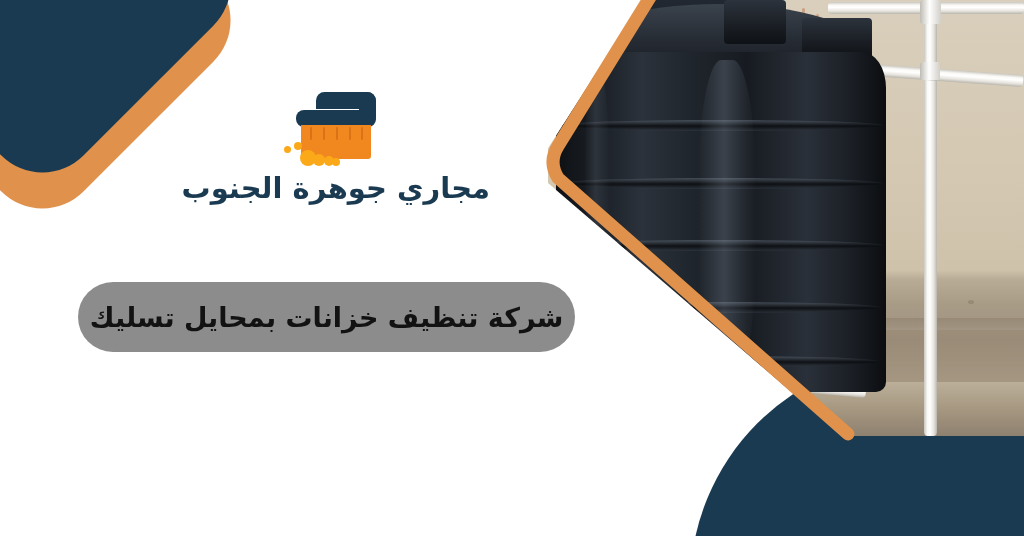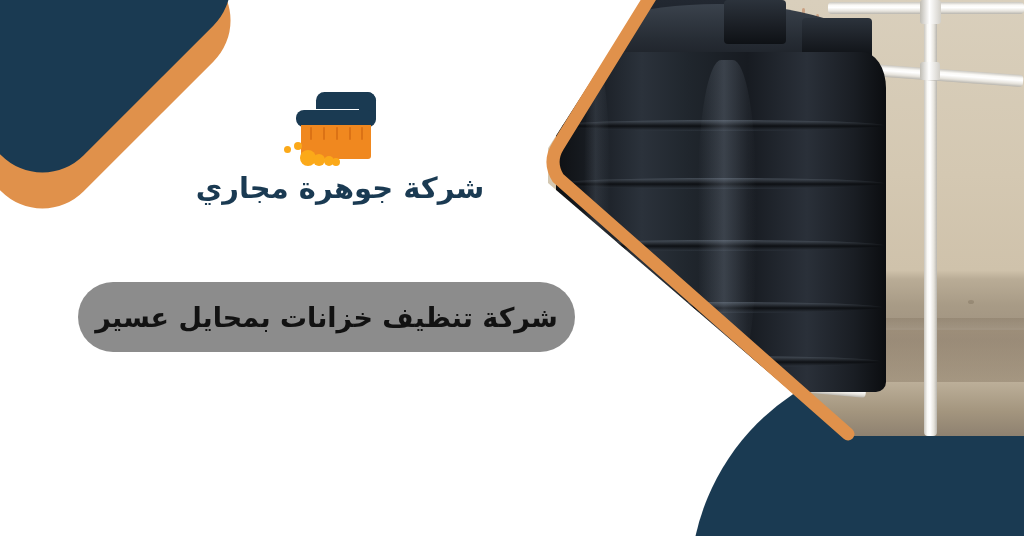--- a/index.html
+++ b/index.html
@@ -358,20 +358,20 @@
         <div class="bristle-line" style="left:60px;"></div>
       </div>
       <div class="bubble" style="left:20px;top:62px;width:16px;height:16px;"></div>
       <div class="bubble" style="left:33px;top:66px;width:12px;height:12px;"></div>
       <div class="bubble" style="left:44px;top:68px;width:10px;height:10px;"></div>
       <div class="bubble" style="left:14px;top:54px;width:8px;height:8px;"></div>
       <div class="bubble" style="left:4px;top:58px;width:7px;height:7px;"></div>
       <div class="bubble" style="left:52px;top:70px;width:8px;height:8px;"></div>
     </div>
 
-    <div class="logo-name">شركة جوهرة مجاري</div>
+    <div class="logo-name">مجاري جوهرة الجنوب</div>
   </div>
 
   <div class="title-pill">
-    <span class="title-text">شركة تنظيف خزانات بمحايل عسير</span>
+    <span class="title-text">شركة تنظيف خزانات بمحايل تسليك</span>
   </div>
 
 </div>
 
 </body></html>

